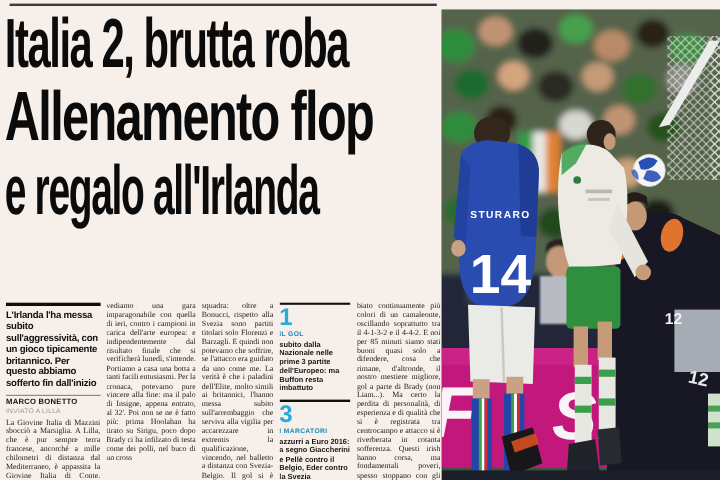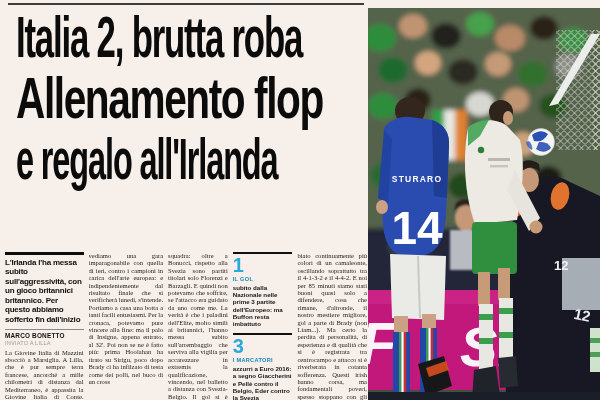--- a/index.html
+++ b/index.html
@@ -6,21 +6,21 @@
   body{
     width:600px;height:400px;overflow:hidden;
     background:#f7efe9;
     font-family:"Liberation Sans", sans-serif;
     position:relative;
   }
   .page{position:absolute;inset:0;}
   .top-rule{position:absolute;left:8px;top:3px;width:356px;height:2px;background:#3c3c3c;}
 
   
-  .headline{position:absolute;left:16px;top:6px;width:366px;text-align:center;}
+  .headline{position:absolute;left:4px;top:6px;width:366px;text-align:center;}
   .hl-line{
     display:block;white-space:nowrap;
     font-weight:800;color:#0b0b0b;
     font-size:58px;line-height:61px;
     letter-spacing:-2px;
     transform-origin:0 50%;
   }
   .hl-0{transform:scaleX(.60);}
   .hl-1{transform:scaleX(.70);}
   .hl-2{transform:scaleX(.56);}
@@ -81,21 +81,21 @@
     <span class="hl-line hl-0">Italia 2, brutta roba</span>
     <span class="hl-line hl-1">Allenamento flop</span>
     <span class="hl-line hl-2">e regalo all'Irlanda</span>
   </div>
 
 
   <div class="cols">
 
     <div class="col c1">
       <div class="intro-rule"></div>
-      <div class="intro">L'Irlanda l'ha messa subito sull'aggressività, con un gioco britannici britannico. Per questo abbiamo sofferto fin dall'inizio</div>
+      <div class="intro">L'Irlanda l'ha messa subito sull'aggressività, con un gioco tipicamente britannico. Per questo abbiamo sofferto fin dall'inizio</div>
       <div class="byline-block">
         <div class="by-author">MARCO BONETTO</div>
         <div class="by-dateline">INVIATO A LILLA</div>
       </div>
       <div class="body-text">La Giovine Italia di Mazzini sbocciò a Marsiglia. A Lilla, che è pur sempre terra francese, ancorché a mille chilometri di distanza dal Mediterraneo, è appassita la Giovine Italia di Conte. Eravamo già primi, il nostro c'ha potuto tirar qualche</div>
     </div>
 
     <div class="col c2">
       <div class="body-text">vediamo una gara imparagonabile con quella di ieri, contro i campioni in carica dell'arte europea: e indipendentemente dal risultato finale che si verificherà lunedì, s'intende. Portiamo a casa una botta a tanti facili entusiasmi. Per la cronaca, potevamo pure vincere alla fine: ma il palo di Insigne, appena entrato, al 32'. Poi non se ne è fatto più: prima Hoolahan ha tirato su Sirigu, poco dopo Brady ci ha infilzato di testa come dei polli, nel buco di un cross</div>
     </div>

